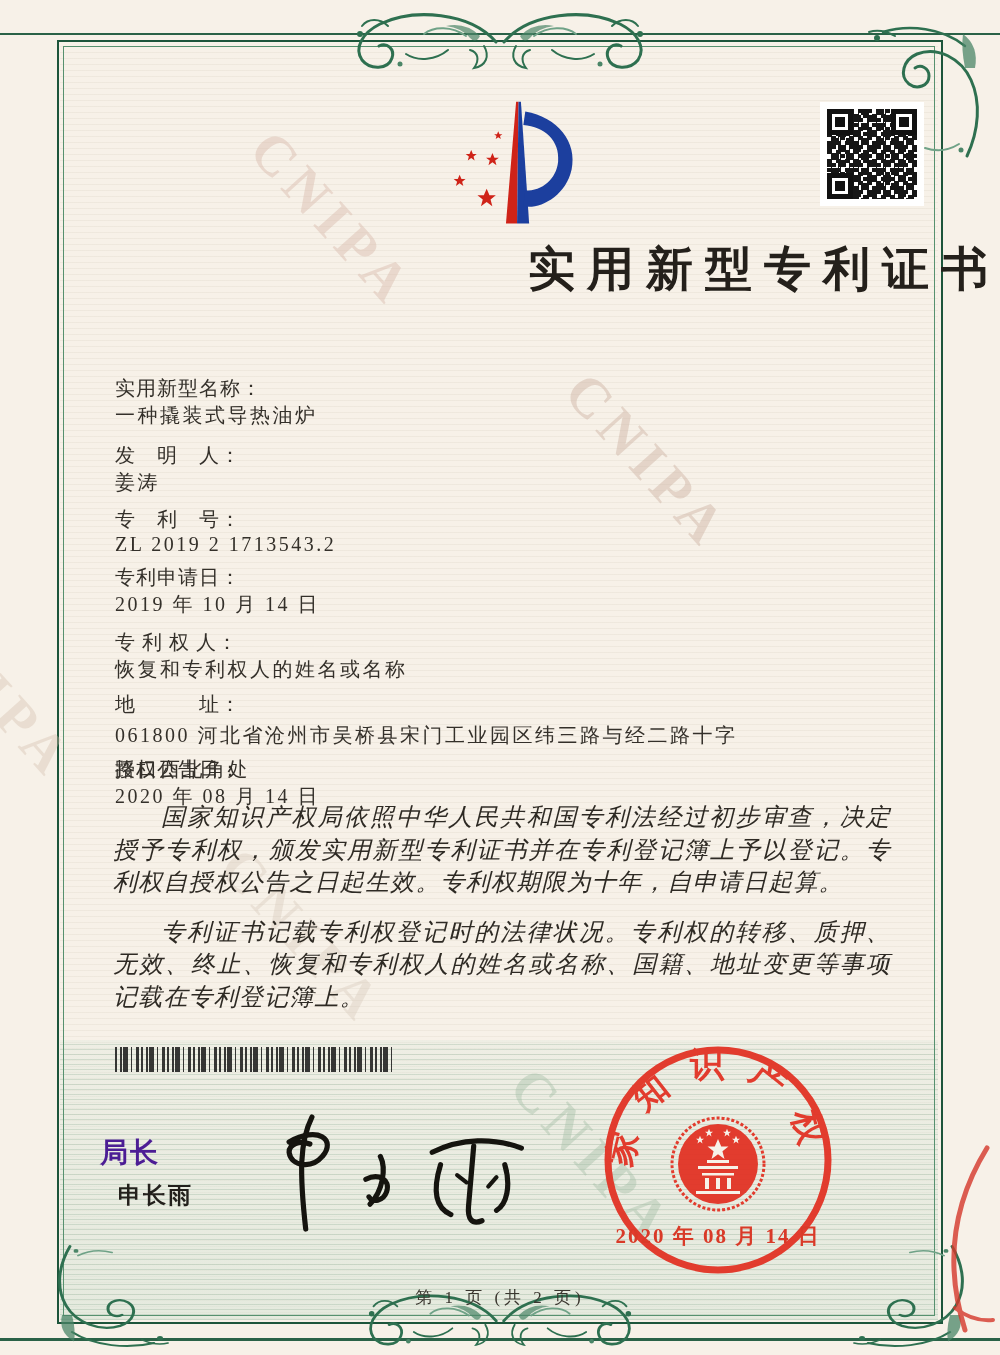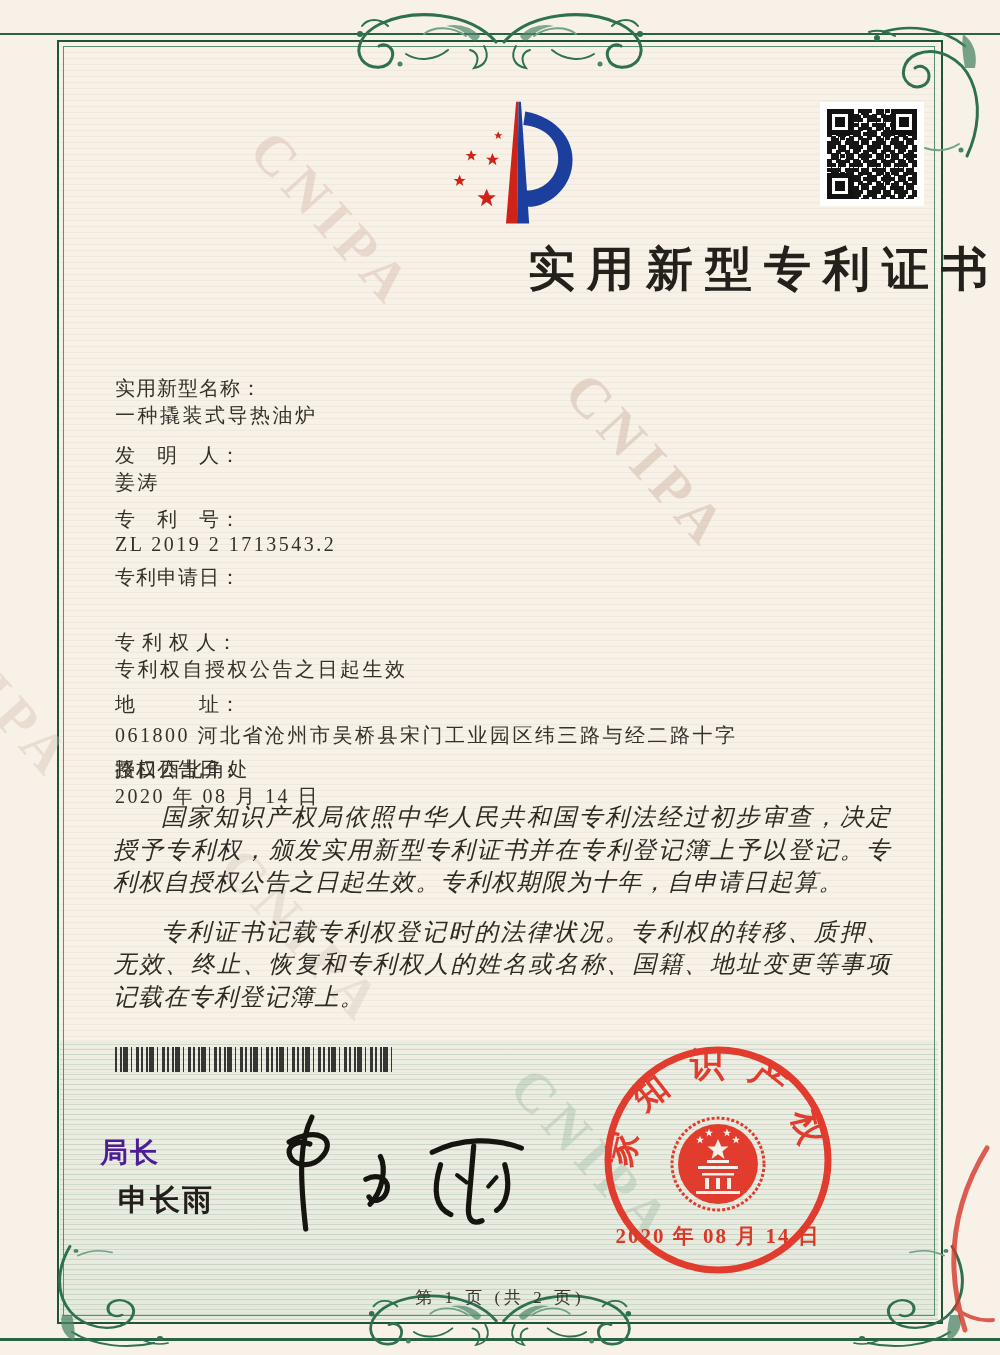--- a/index.html
+++ b/index.html
@@ -72,21 +72,21 @@
   .barcode{
     position:absolute;left:115px;top:1047px;width:278px;height:25px;opacity:.88;
     background:repeating-linear-gradient(90deg,
       #1d1d1d 0 2px,transparent 2px 5px,
       #1d1d1d 5px 7px,transparent 7px 8px,
       #1d1d1d 8px 13px,transparent 13px 16px,
       #1d1d1d 16px 17px,transparent 17px 21px,
       #1d1d1d 21px 24px,transparent 24px 26px);
   }
   .officer-title{position:absolute;left:100px;top:1134px;font-family:"Liberation Sans","DejaVu Sans",sans-serif;font-weight:700;font-size:28px;color:#4c1d95;letter-spacing:2px;}
-  .officer-name{position:absolute;left:118px;top:1180px;font-family:"Liberation Sans","DejaVu Sans",sans-serif;font-weight:700;font-size:30px;color:#23201c;letter-spacing:2px;}
+  .officer-name{position:absolute;left:118px;top:1180px;font-family:"Liberation Sans","DejaVu Sans",sans-serif;font-weight:700;font-size:23px;color:#23201c;letter-spacing:2px;}
   .signature{position:absolute;left:258px;top:1102px;width:280px;height:140px;}
   .seal{position:absolute;left:596px;top:1038px;width:244px;height:244px;opacity:.95;}
   .seal-date{
     position:absolute;left:590px;top:1222px;width:256px;text-align:center;
     font-size:21px;font-weight:bold;color:#d93a28;letter-spacing:2px;
   }
   .red-mark{position:absolute;left:925px;top:1140px;width:75px;height:210px;opacity:.8;}
   .footer{
     position:absolute;left:0;top:1286px;width:1000px;text-align:center;
     font-size:17px;letter-spacing:4px;color:#3a362f;
@@ -187,24 +187,25 @@
   <div class="field-row" style="top:442px">
     <span class="f-label">发　明　人：</span>
     <span class="f-value">姜涛</span>
   </div>
   <div class="field-row" style="top:506px">
     <span class="f-label">专　利　号：</span>
     <span class="f-value">ZL 2019 2 1713543.2</span>
   </div>
   <div class="field-row" style="top:564px">
     <span class="f-label">专利申请日：</span>
+    <span class="f-value">2019 年 10 月 14 日</span>
   </div>
   <div class="field-row" style="top:629px">
     <span class="f-label">专 利 权 人：</span>
-    <span class="f-value">专利权自授权公告之日起生效</span>
+    <span class="f-value">恢复和专利权人的姓名或名称</span>
   </div>
   <div class="field-row" style="top:691px">
     <span class="f-label">地　　　址：</span>
     <span class="f-value addr-value">061800 河北省沧州市吴桥县宋门工业园区纬三路与经二路十字路口西北角处</span>
   </div>
   <div class="field-row" style="top:756px;position:absolute">
     <span class="f-label">授权公告日：</span>
     <span class="f-value">2020 年 08 月 14 日</span>
   </div>
 

